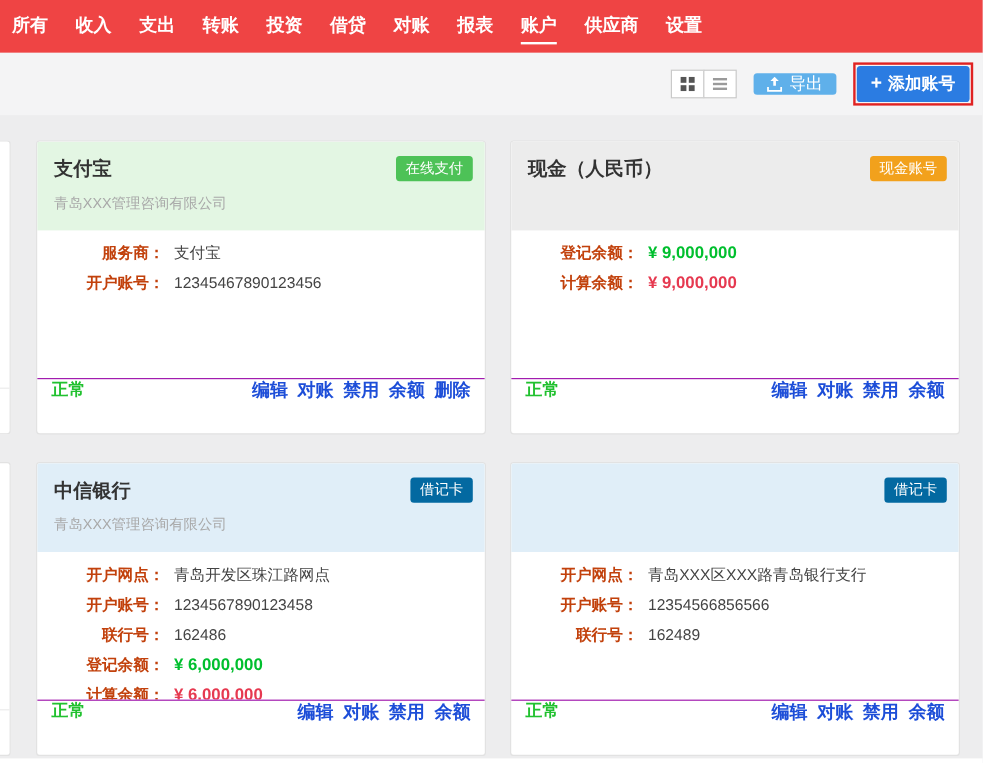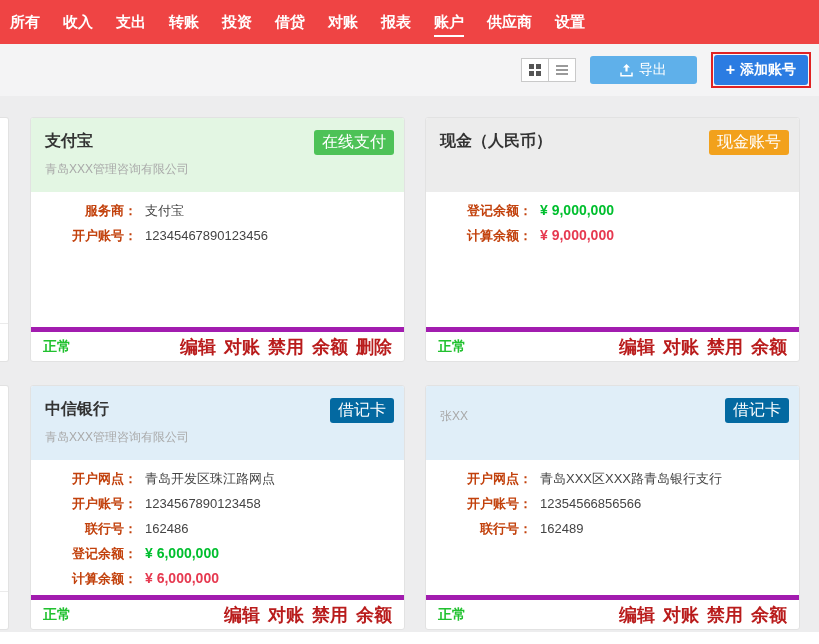--- a/index.html
+++ b/index.html
@@ -10,48 +10,48 @@
   
   .navbar { height:44px; background:#ef4444; display:flex; align-items:center; gap:7px; padding:0 2px; }
   .nav-item { color:#fff; font-weight:bold; font-size:15px; line-height:44px; padding:0 8px; position:relative; cursor:pointer; white-space:nowrap; }
   .nav-item.active::after { content:""; position:absolute; left:8px; right:8px; bottom:7px; height:2px; background:#fff; }
 
   
   .toolbar { height:52px; background:#f4f4f5; display:flex; align-items:center; justify-content:flex-end; gap:14px; padding-right:6px; }
   .view-toggle { display:flex; }
   .vt-btn { width:28px; height:24px; background:#fff; border:1px solid #c9c9c9; display:flex; align-items:center; justify-content:center; padding:0; cursor:pointer; }
   .vt-btn + .vt-btn { margin-left:-1px; }
-  .export-btn { height:28px; padding:0 30px; background:#5fb0ea; color:#fff; border:none; border-radius:3px; font-size:14px; display:flex; align-items:center; gap:6px; cursor:pointer; }
+  .export-btn { height:18px; padding:0 11px; background:#5fb0ea; color:#fff; border:none; border-radius:3px; font-size:14px; display:flex; align-items:center; gap:6px; cursor:pointer; }
   .annotation { border:2px solid #e02222; padding:1px; margin-right:2px; }
   .add-btn { height:30px; padding:0 12px; background:#2b7ce2; color:#fff; border:none; border-radius:3px; font-size:14px; font-weight:bold; display:flex; align-items:center; gap:5px; cursor:pointer; }
   .plus { font-size:16px; font-weight:bold; line-height:1; }
 
   
   .content { padding:21px 19px 0 30px; display:grid; grid-template-columns:375px 375px; gap:23px 20px; }
   .card { width:375px; height:245px; background:#fff; border:1px solid #e2e2e2; border-radius:3px; display:flex; flex-direction:column; overflow:hidden; }
   .card-header { position:relative; height:74px; padding:13px 14px; flex:none; }
   .t-online .card-header { background:#e3f6e3; }
   .t-cash   .card-header { background:#ececec; }
   .t-debit  .card-header { background:#e0eef8; }
   .card-title { font-size:16px; font-weight:bold; color:#333; }
   .card-subtitle { margin-top:9px; font-size:12px; color:#a9a9a9; }
-  .badge { position:absolute; top:12px; right:10px; font-size:16px; color:#fff; padding:2px 8px; border-radius:3px; }
+  .badge { position:absolute; top:12px; right:10px; font-size:12px; color:#fff; padding:2px 8px; border-radius:3px; }
   .t-online .badge { background:#4dc257; }
   .t-cash   .badge { background:#f2a11c; }
   .t-debit  .badge { background:#0369a1; }
   .card-body { flex:1; padding:6px 14px 0; overflow:hidden; }
   .row { display:flex; line-height:25px; font-size:13px; }
   .row-label { width:92px; flex:none; text-align:right; font-weight:bold; color:#c2410c; }
   .row-value { margin-left:8px; color:#444; }
   .v-green { color:#00bf2e; font-weight:bold; font-size:14px; }
   .v-red   { color:#e63950; font-weight:bold; font-size:14px; }
-  .card-footer { height:34px; flex:none; border-top:5px solid #a21caf; display:flex; align-items:center; justify-content:space-between; padding:0 12px; }
+  .card-footer { height:46px; flex:none; border-top:1px solid #a21caf; display:flex; align-items:flex-start; justify-content:space-between; padding:0 12px; }
   .status { color:#21c12f; font-size:14px; font-weight:bold; }
   .actions { display:flex; gap:8px; }
-  .action { color:#b91c1c; font-size:18px; font-weight:bold; text-decoration:none; cursor:pointer; white-space:nowrap; }
+  .action { color:#1d4ed8; font-size:15px; font-weight:bold; text-decoration:none; cursor:pointer; white-space:nowrap; }
 
   
   .sliver { position:absolute; left:0; width:9px; background:#fff; border:1px solid #e2e2e2; border-left:none; border-radius:0 3px 3px 0; }
   .sliver-1 { top:117px; height:245px; }
   .sliver-2 { top:385px; height:245px; }
   .sliver-footer { position:absolute; bottom:0; left:0; right:0; height:38px; border-top:1px solid #ebebeb; }
   .bottom-strip { position:absolute; left:0; right:0; bottom:0; height:12px; background:#fff; }
 </style>
 </head>
 <body>
@@ -197,21 +197,20 @@
           <a class="action">对账</a>
           <a class="action">禁用</a>
           <a class="action">余额</a>
         </div>
       </footer>
     </section>
 
     <section class="card t-debit">
       <header class="card-header">
         <span class="badge">借记卡</span>
-        <div class="card-subtitle">张XX</div>
       </header>
       <div class="card-body">
         <div class="row">
           <span class="row-label">开户网点：</span>
           <span class="row-value">青岛XXX区XXX路青岛银行支行</span>
         </div>
         <div class="row">
           <span class="row-label">开户账号：</span>
           <span class="row-value">12354566856566</span>
         </div>

